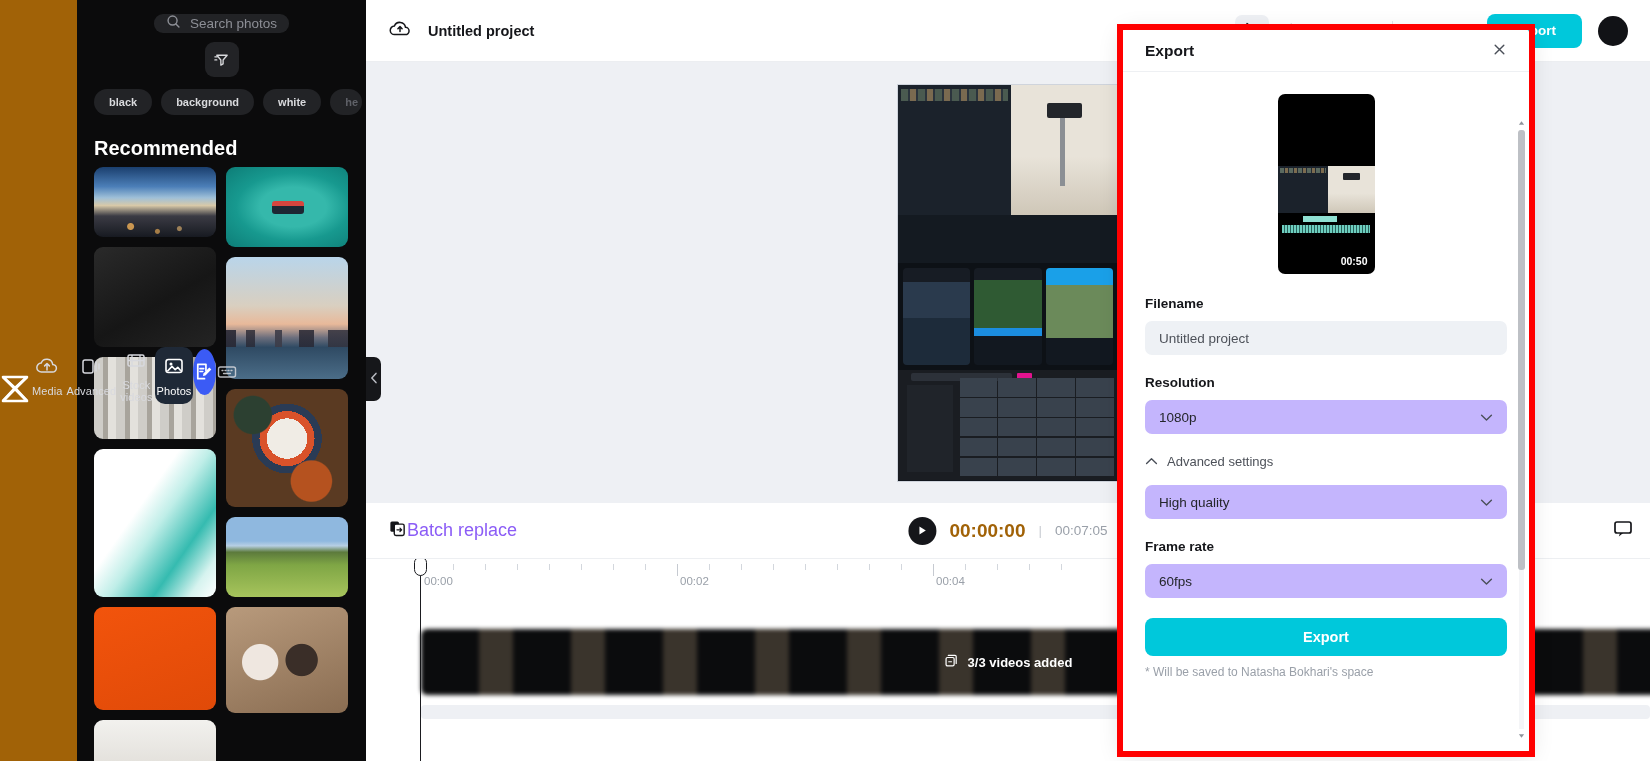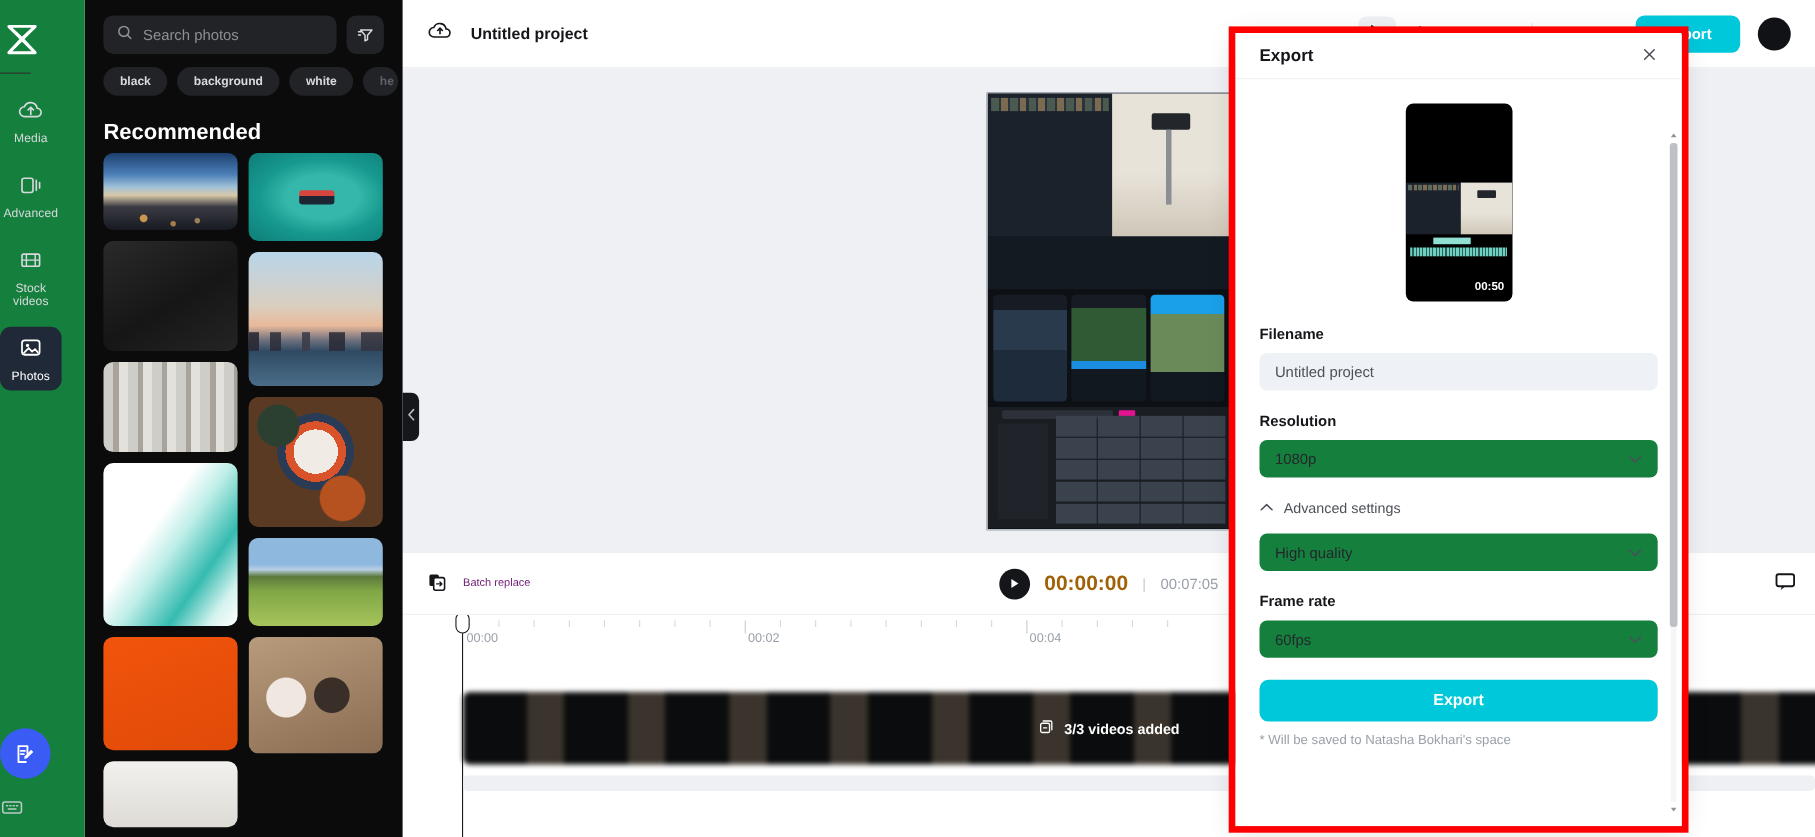--- a/index.html
+++ b/index.html
@@ -7,21 +7,21 @@
     width: 1650px; height: 761px;
     overflow: hidden;
     font-family: "Liberation Sans", sans-serif;
     background: #ffffff;
   }
   #app { position: relative; width: 1650px; height: 761px; }
 
   
   .rail {
     position: absolute; left: 0; top: 0; width: 77px; height: 761px;
-    background: #15803d; display: flex; flex-direction: column; 
+    background: #a16207; display: flex; flex-direction: row; align-items: center;
     z-index: 5;
   }
   .rail-logo { margin-top: 16px; width: 40px; height: 40px; display:flex; align-items:center; justify-content:center; }
   .rail-div { width: 28px; height: 1px; background:#2e2e2e; margin: 10px 0 14px; }
   .rail-item {
     width: 56px; border-radius: 10px; padding: 9px 2px 7px;
     display:flex; flex-direction:column; align-items:center; gap:5px;
     color:#d8d9de; margin-bottom: 10px; cursor:pointer;
   }
   .rail-item.active { background:#1f2937; color:#ffffff; }
@@ -31,21 +31,21 @@
     width: 46px; height: 46px; border-radius: 50%; background:#3b5bf5;
     display:flex; align-items:center; justify-content:center; margin-bottom: 18px; cursor:pointer;
   }
   .kbd-btn { margin-bottom: 14px; cursor:pointer; opacity:.85; }
 
   
   .panel {
     position: absolute; left: 77px; top: 0; width: 289px; height: 761px;
     background: #0b0b0c; overflow: hidden; z-index: 4;
   }
-  .search-row { display:flex; gap:9px; padding: 14px 17px 0 17px; align-items:center; }
+  .search-row { display:flex; gap:9px; padding: 14px 17px 0 17px; align-items:center;flex-direction:column; }
   .search-box {
     flex:1; height: 35px; background:#222326; border-radius:9px;
     display:flex; align-items:center; gap:9px; padding: 0 12px;
   }
   .search-box .ph { color:#8d8f96; font-size: 13.5px; }
   .filter-btn { width:34px; height:35px; background:#222326; border-radius:9px; display:flex; align-items:center; justify-content:center; cursor:pointer; }
   .chips { display:flex; gap:9px; padding: 12px 0 0 17px; }
   .chip {
     background:#222326; color:#d9dadd; font-size:11px; font-weight:bold;
     border-radius: 15px; padding: 7px 15px; white-space:nowrap; cursor:pointer;
@@ -157,21 +157,21 @@
   .pv-grid div { background:#39424d; }
   .pv-search { position:absolute; left:6%; top:3%; width:46%; height:7%; background:#2c3139; border-radius:2px; }
   .pv-mag { position:absolute; left:54%; top:3%; width:7%; height:7%; background:#e3138f; border-radius:1px; }
   .pv-facets { position:absolute; left:4%; top:14%; width:21%; height:78%; background:#20242a; }
 
   
   .tl-bar {
     position:absolute; left:0; top:503px; right:0; height:56px; background:#fff;
     display:flex; align-items:center; padding: 0 22px; border-bottom:1px solid #edeff2;
   }
-  .batch { display:flex; align-items:center; gap:14px; font-size:10px; color:#701a75; cursor:pointer; }
+  .batch { display:flex; align-items:center; gap:0; font-size:18px; color:#8b5cf6; cursor:pointer; }
   .tl-center { margin-left:auto; margin-right:auto; display:flex; align-items:center; gap:13px;
                position:absolute; left:50%; transform:translateX(-50%); }
   .play-btn { width:28px; height:28px; border-radius:50%; background:#15161a; display:flex; align-items:center; justify-content:center; cursor:pointer; }
   .time-cur { font-size:19px; font-weight:bold; color:#a16207;text-align:center; }
   .time-sep { color:#c9ccd2; font-size:13.5px; }
   .time-tot { font-size:13.5px; color:#9aa0a9; }
 
   .tl-area { position:absolute; left:0; top:559px; right:0; bottom:0; background:#fff; overflow:hidden; }
   .ruler { position:absolute; left:55px; right:0; top:5px; height:26px; }
   .tick { position:absolute; top:0; width:1px; height:6px; background:#d3d7dd; }
@@ -227,21 +227,21 @@
   .th-clip1 { position:absolute; left:26%; top:68%; width:35%; height:3%; background:#8fe0d2; }
   .th-clip2 { position:absolute; left:5%; top:73%; width:90%; height:4%; background:repeating-linear-gradient(90deg,#6fcfc0 0 2px,#2a625b 2px 3px); }
   .th-time { position:absolute; right:7px; bottom:7px; color:#fff; font-size:10.5px; font-weight:bold; }
 
   .field-label { font-size:13.5px; font-weight:bold; color:#15161a; margin: 0 0 10px; }
   .field-input {
     height:34px; background:#eef1f5; border-radius:7px; display:flex; align-items:center;
     padding: 0 14px; font-size:13.5px; color:#4d5159; margin-bottom: 20px; cursor:text;
   }
   .field-select {
-    height:34px; background:#15803d; border-radius:7px; display:flex; align-items:center;
+    height:34px; background:#c4b5fd; border-radius:7px; display:flex; align-items:center;
     padding: 0 14px; font-size:13.5px; color:#24262b; margin-bottom: 20px; cursor:pointer;
   }
   .field-select .val { flex:1; }
   .adv {
     display:flex; gap:9px; font-size:13px; color:#4d5159;
     margin: 0 0 16px; cursor:pointer;
   }
   .btn-export {
     height:38px; background:#00c8db; border-radius:8px; color:#fff;
     font-size:14.5px; font-weight:bold; display:flex; align-items:center; justify-content:center;

